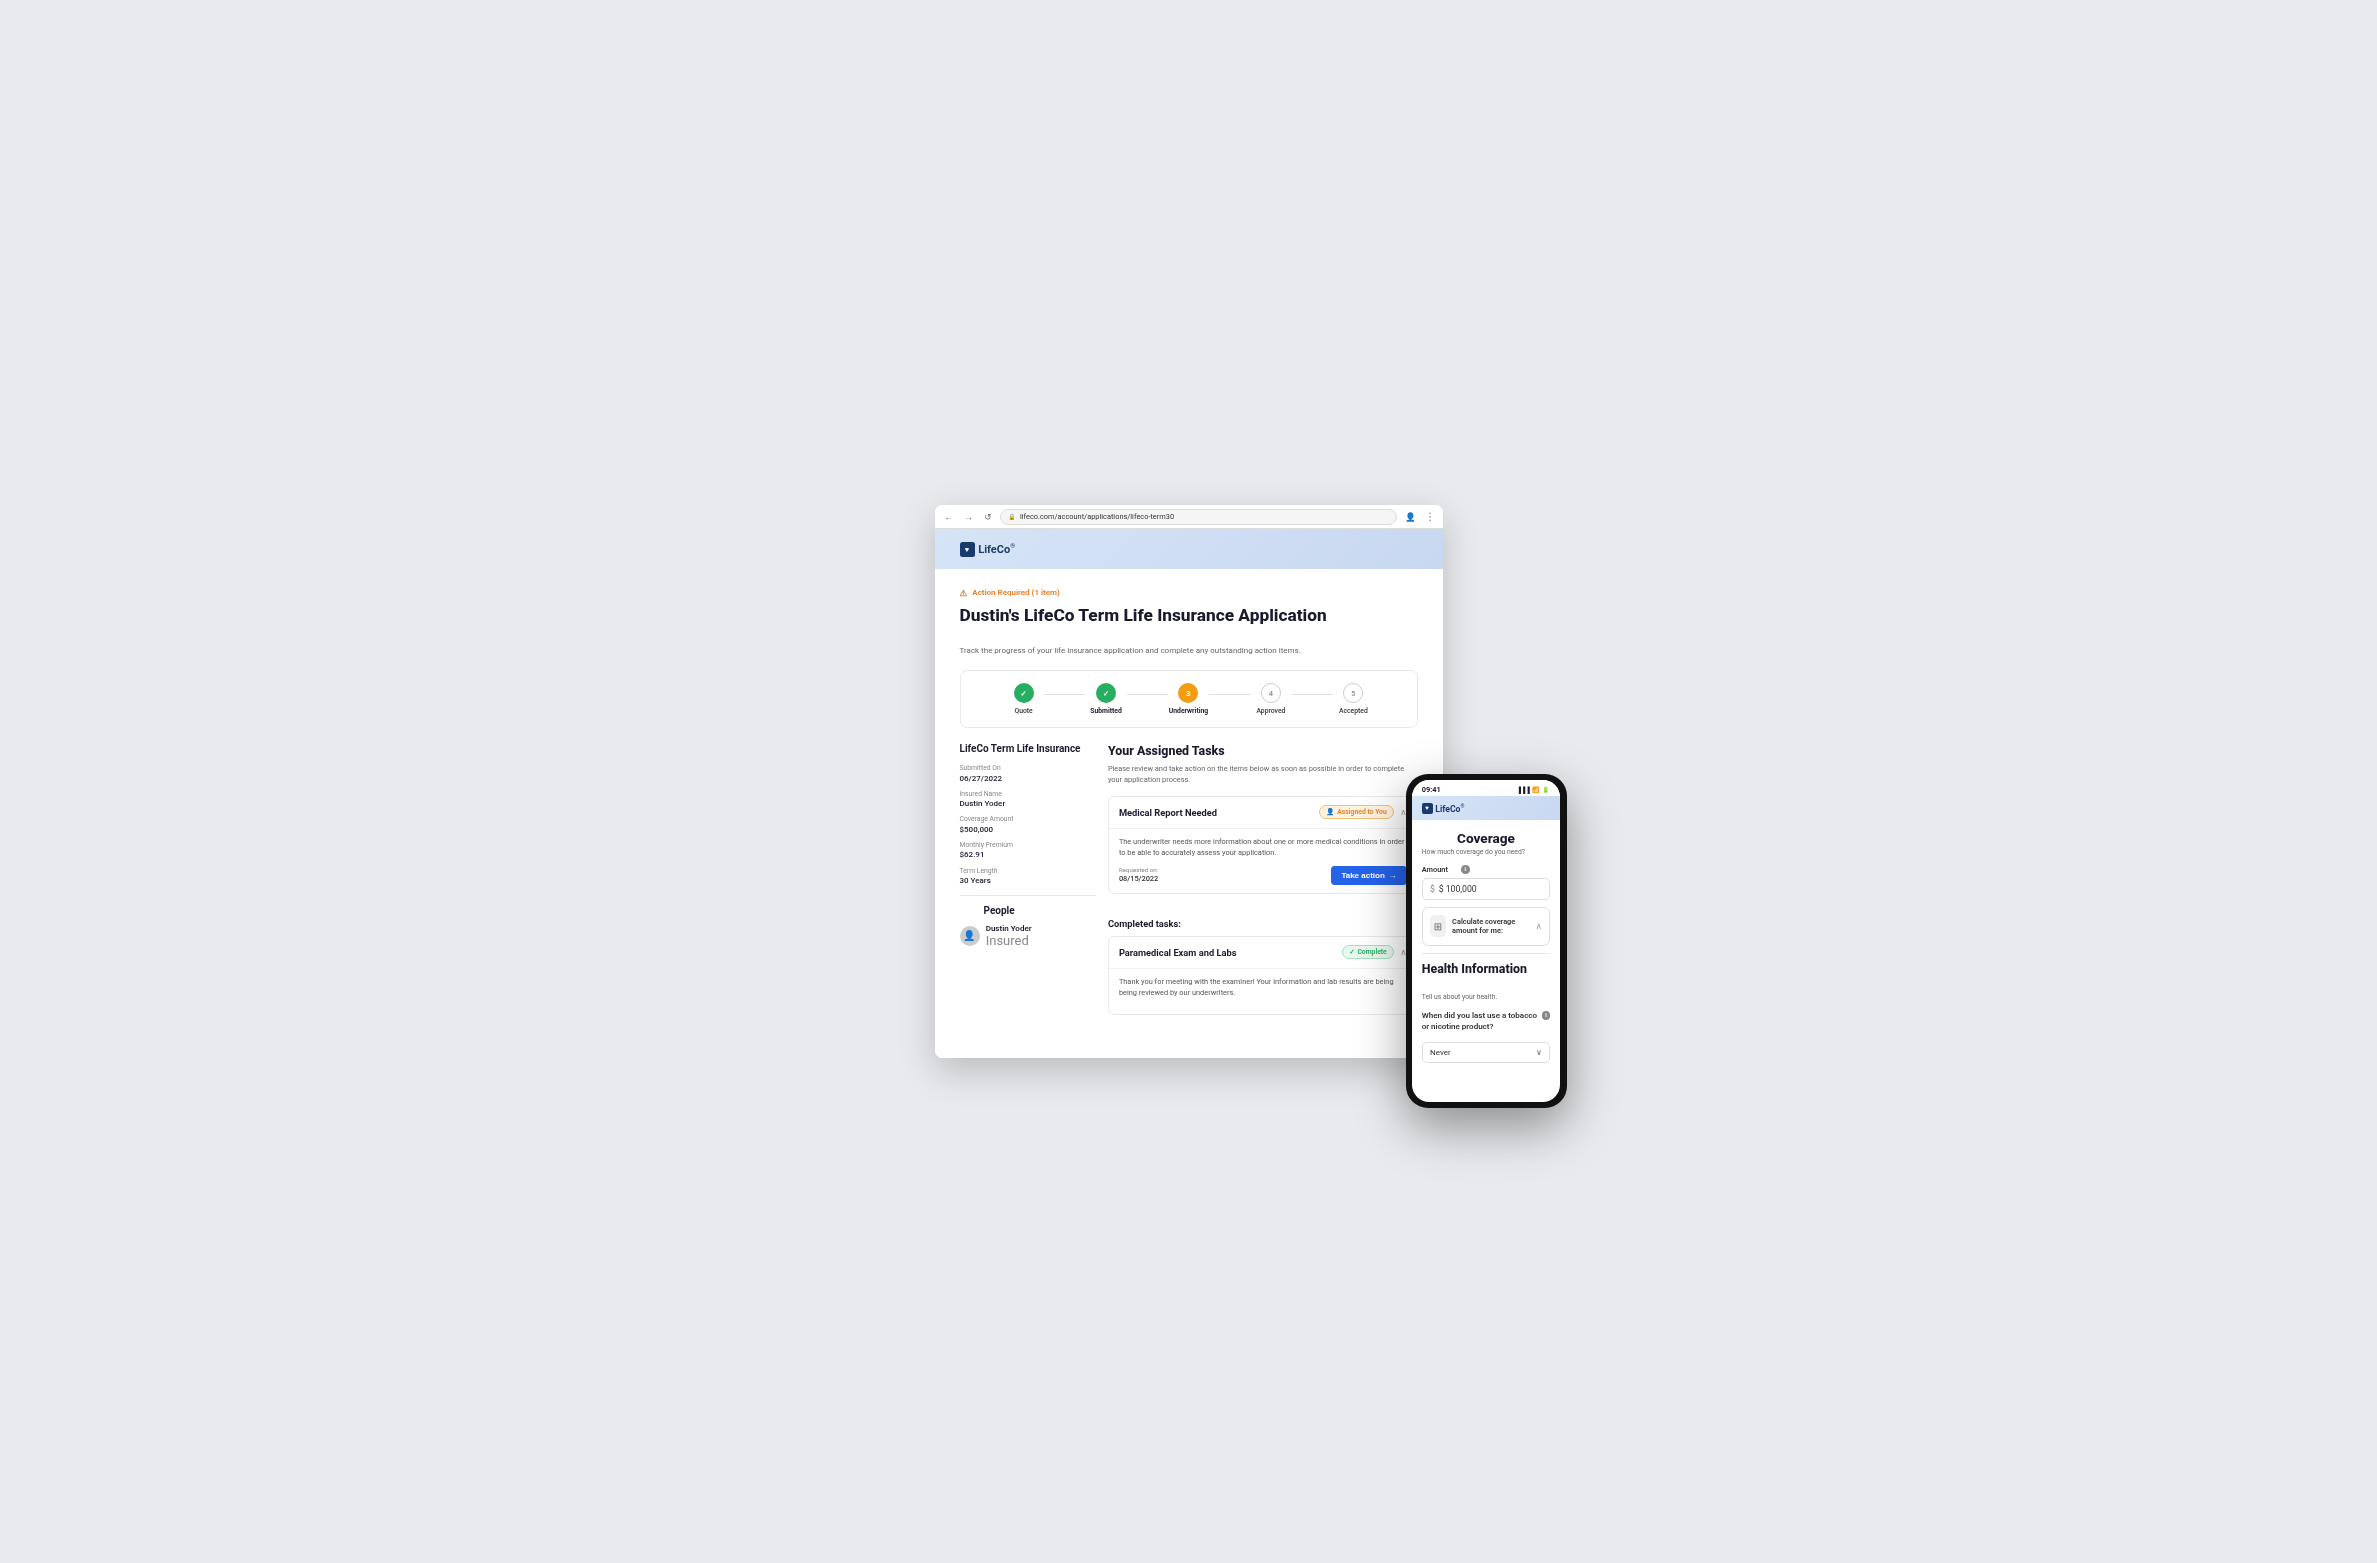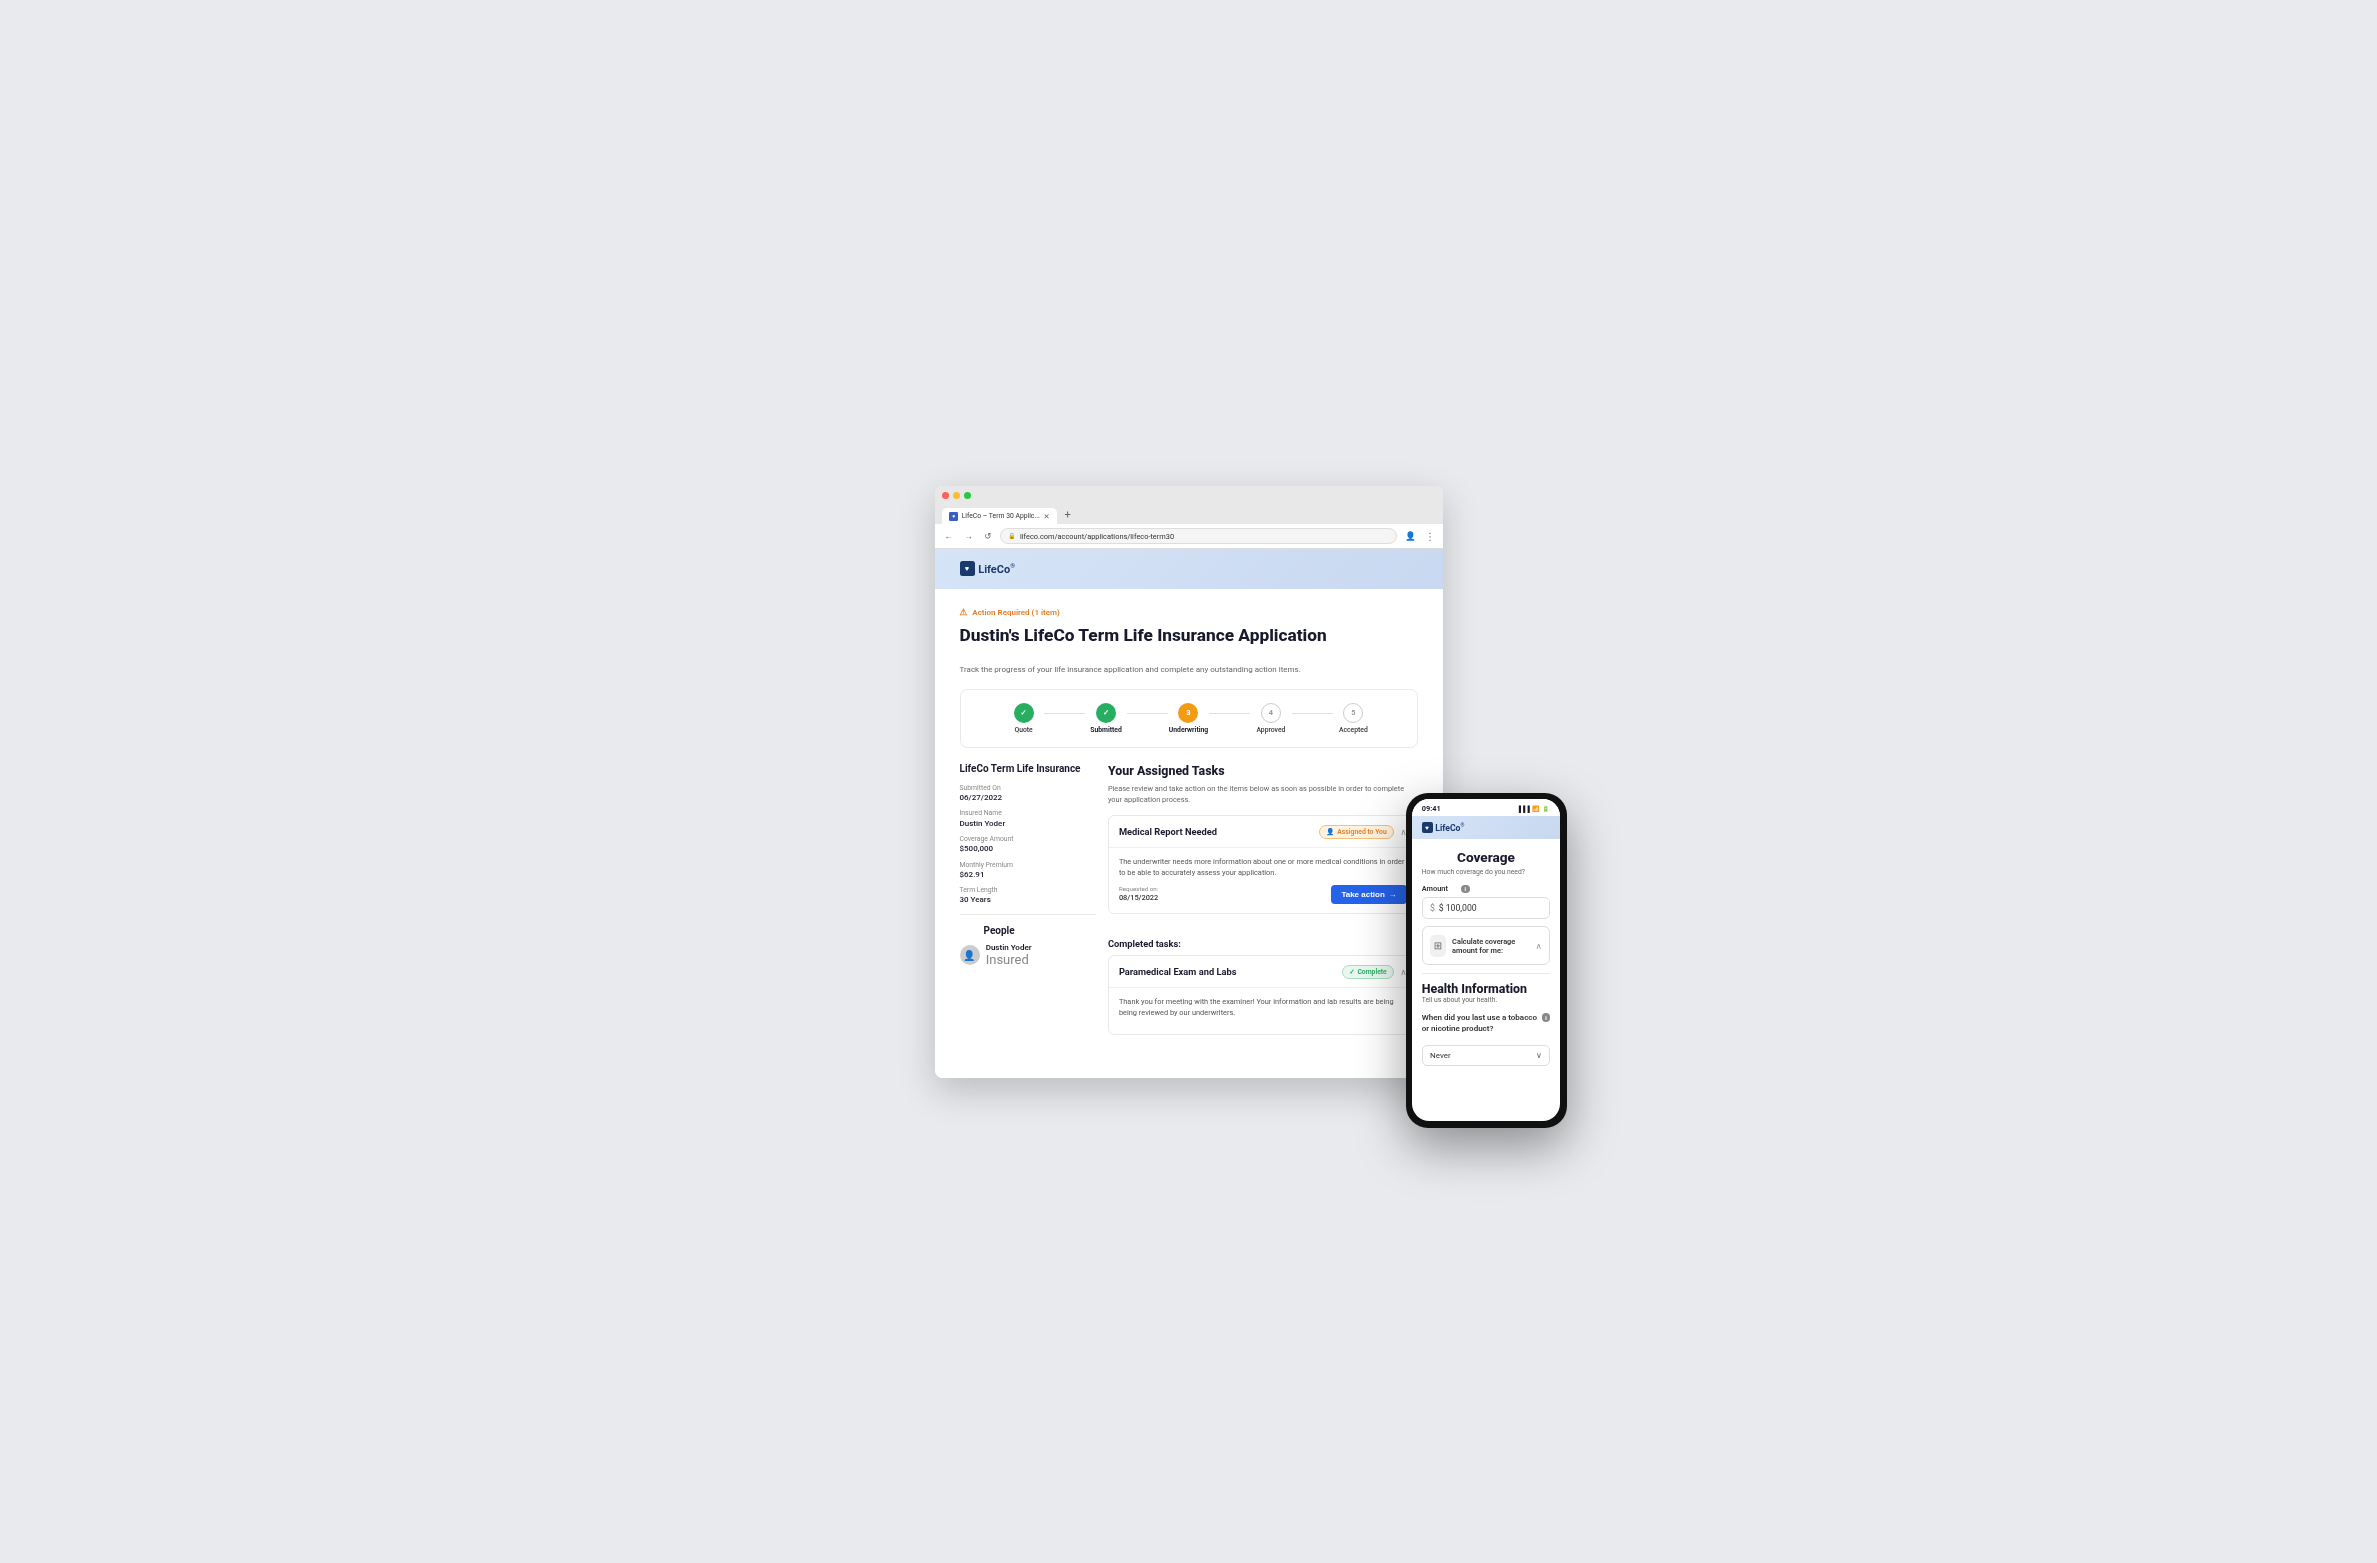--- a/index.html
+++ b/index.html
@@ -629,21 +629,21 @@
     .phone-divider {
       height: 0.6px;
       background: #e8e8e8;
       margin: 7.4px 0;
     }
 
     .phone-health-title {
       font-size: 12.4px;
       font-weight: 800;
       color: #1a1a2e;
-      margin-bottom: 0;
+      margin-bottom: 17px;
     }
 
     .phone-health-sub {
       font-size: 6.8px;
       color: #666;
       margin-bottom: 8.7px;
     }
 
     .phone-question {
       font-size: 8px;
@@ -683,35 +683,20 @@
       position: relative;
     }
   </style>
 </head>
 <body>
 
 <div class="scene-container outer-layout">
 
   <div class="browser-window">
 
-    <div class="browser-chrome">
-      <div class="browser-traffic-lights">
-        <div class="traffic-light tl-red"></div>
-        <div class="traffic-light tl-yellow"></div>
-        <div class="traffic-light tl-green"></div>
-      </div>
-      <div class="browser-tabs">
-        <div class="browser-tab">
-          <div class="tab-favicon">♥</div>
-          <span>LifeCo – Term 30 Applic...</span>
-          <span class="tab-close">✕</span>
-        </div>
-        <div class="tab-new">+</div>
-      </div>
-    </div>
 
     <div class="browser-addressbar">
       <span class="nav-btn">←</span>
       <span class="nav-btn">→</span>
       <span class="nav-btn">↺</span>
       <div class="address-field">
         <span class="address-lock">🔒</span>
         <span>lifeco.com/account/applications/lifeco-term30</span>
       </div>
       <span class="nav-btn">👤</span>

